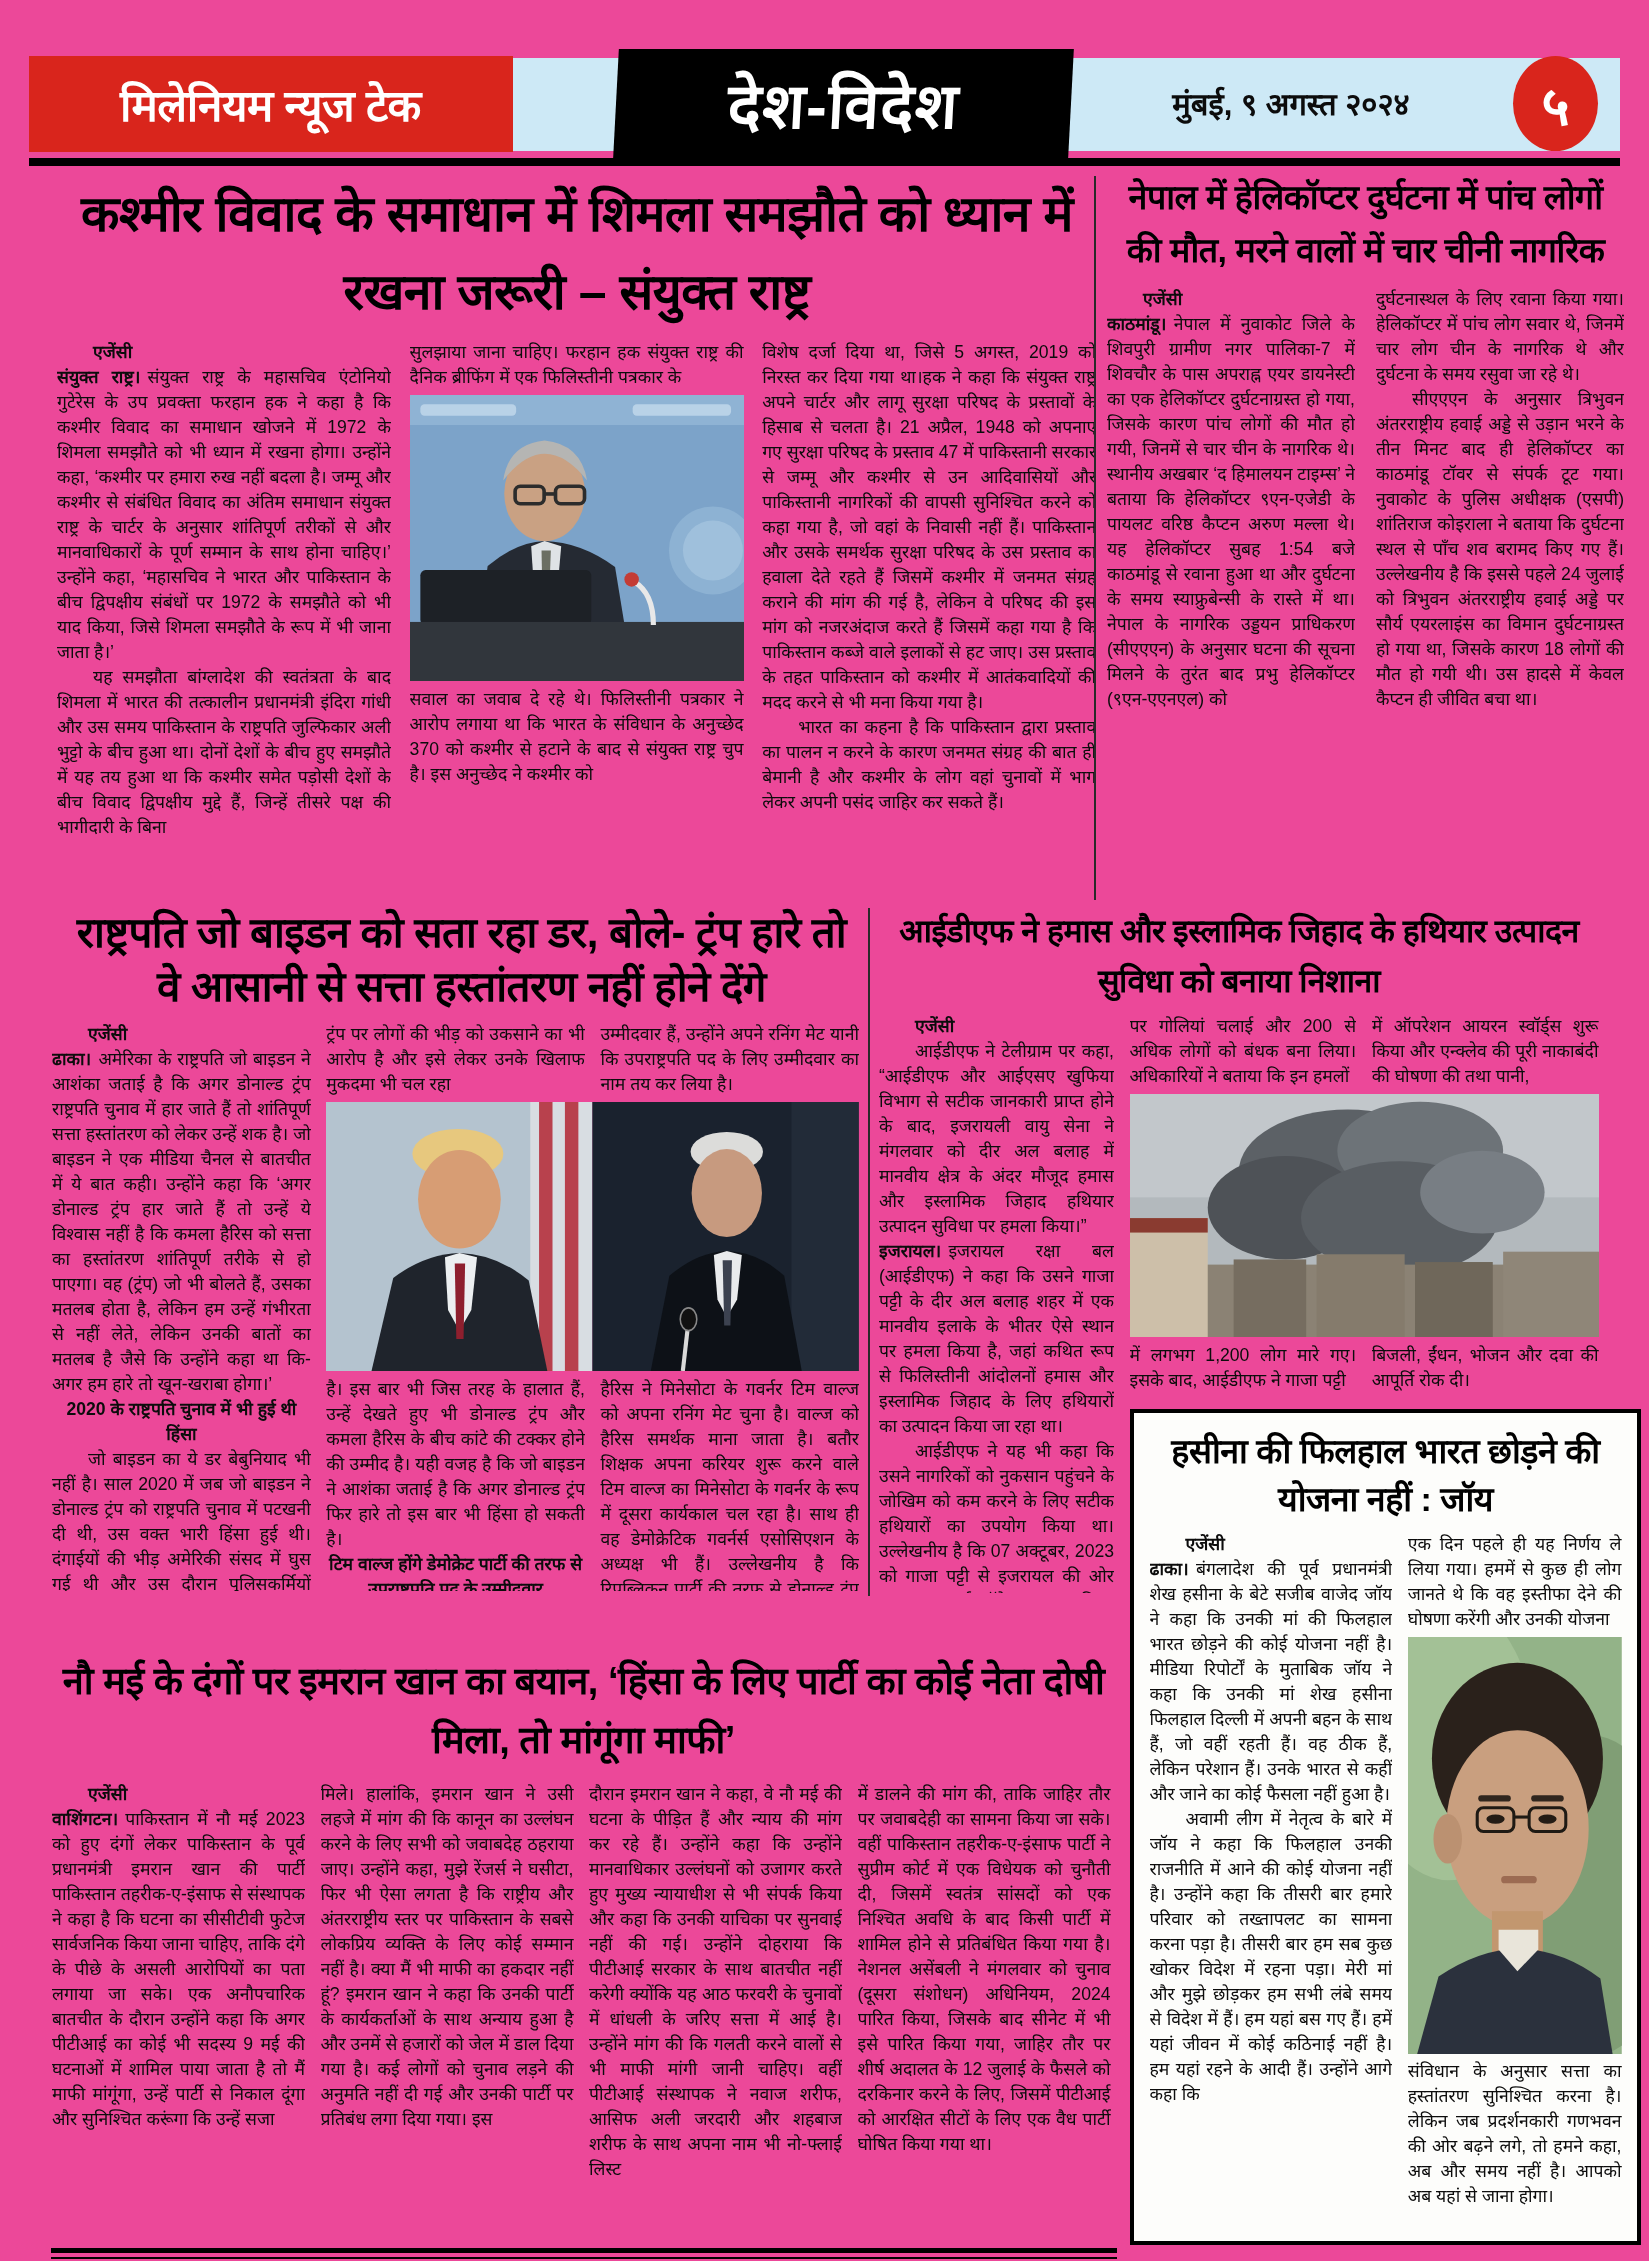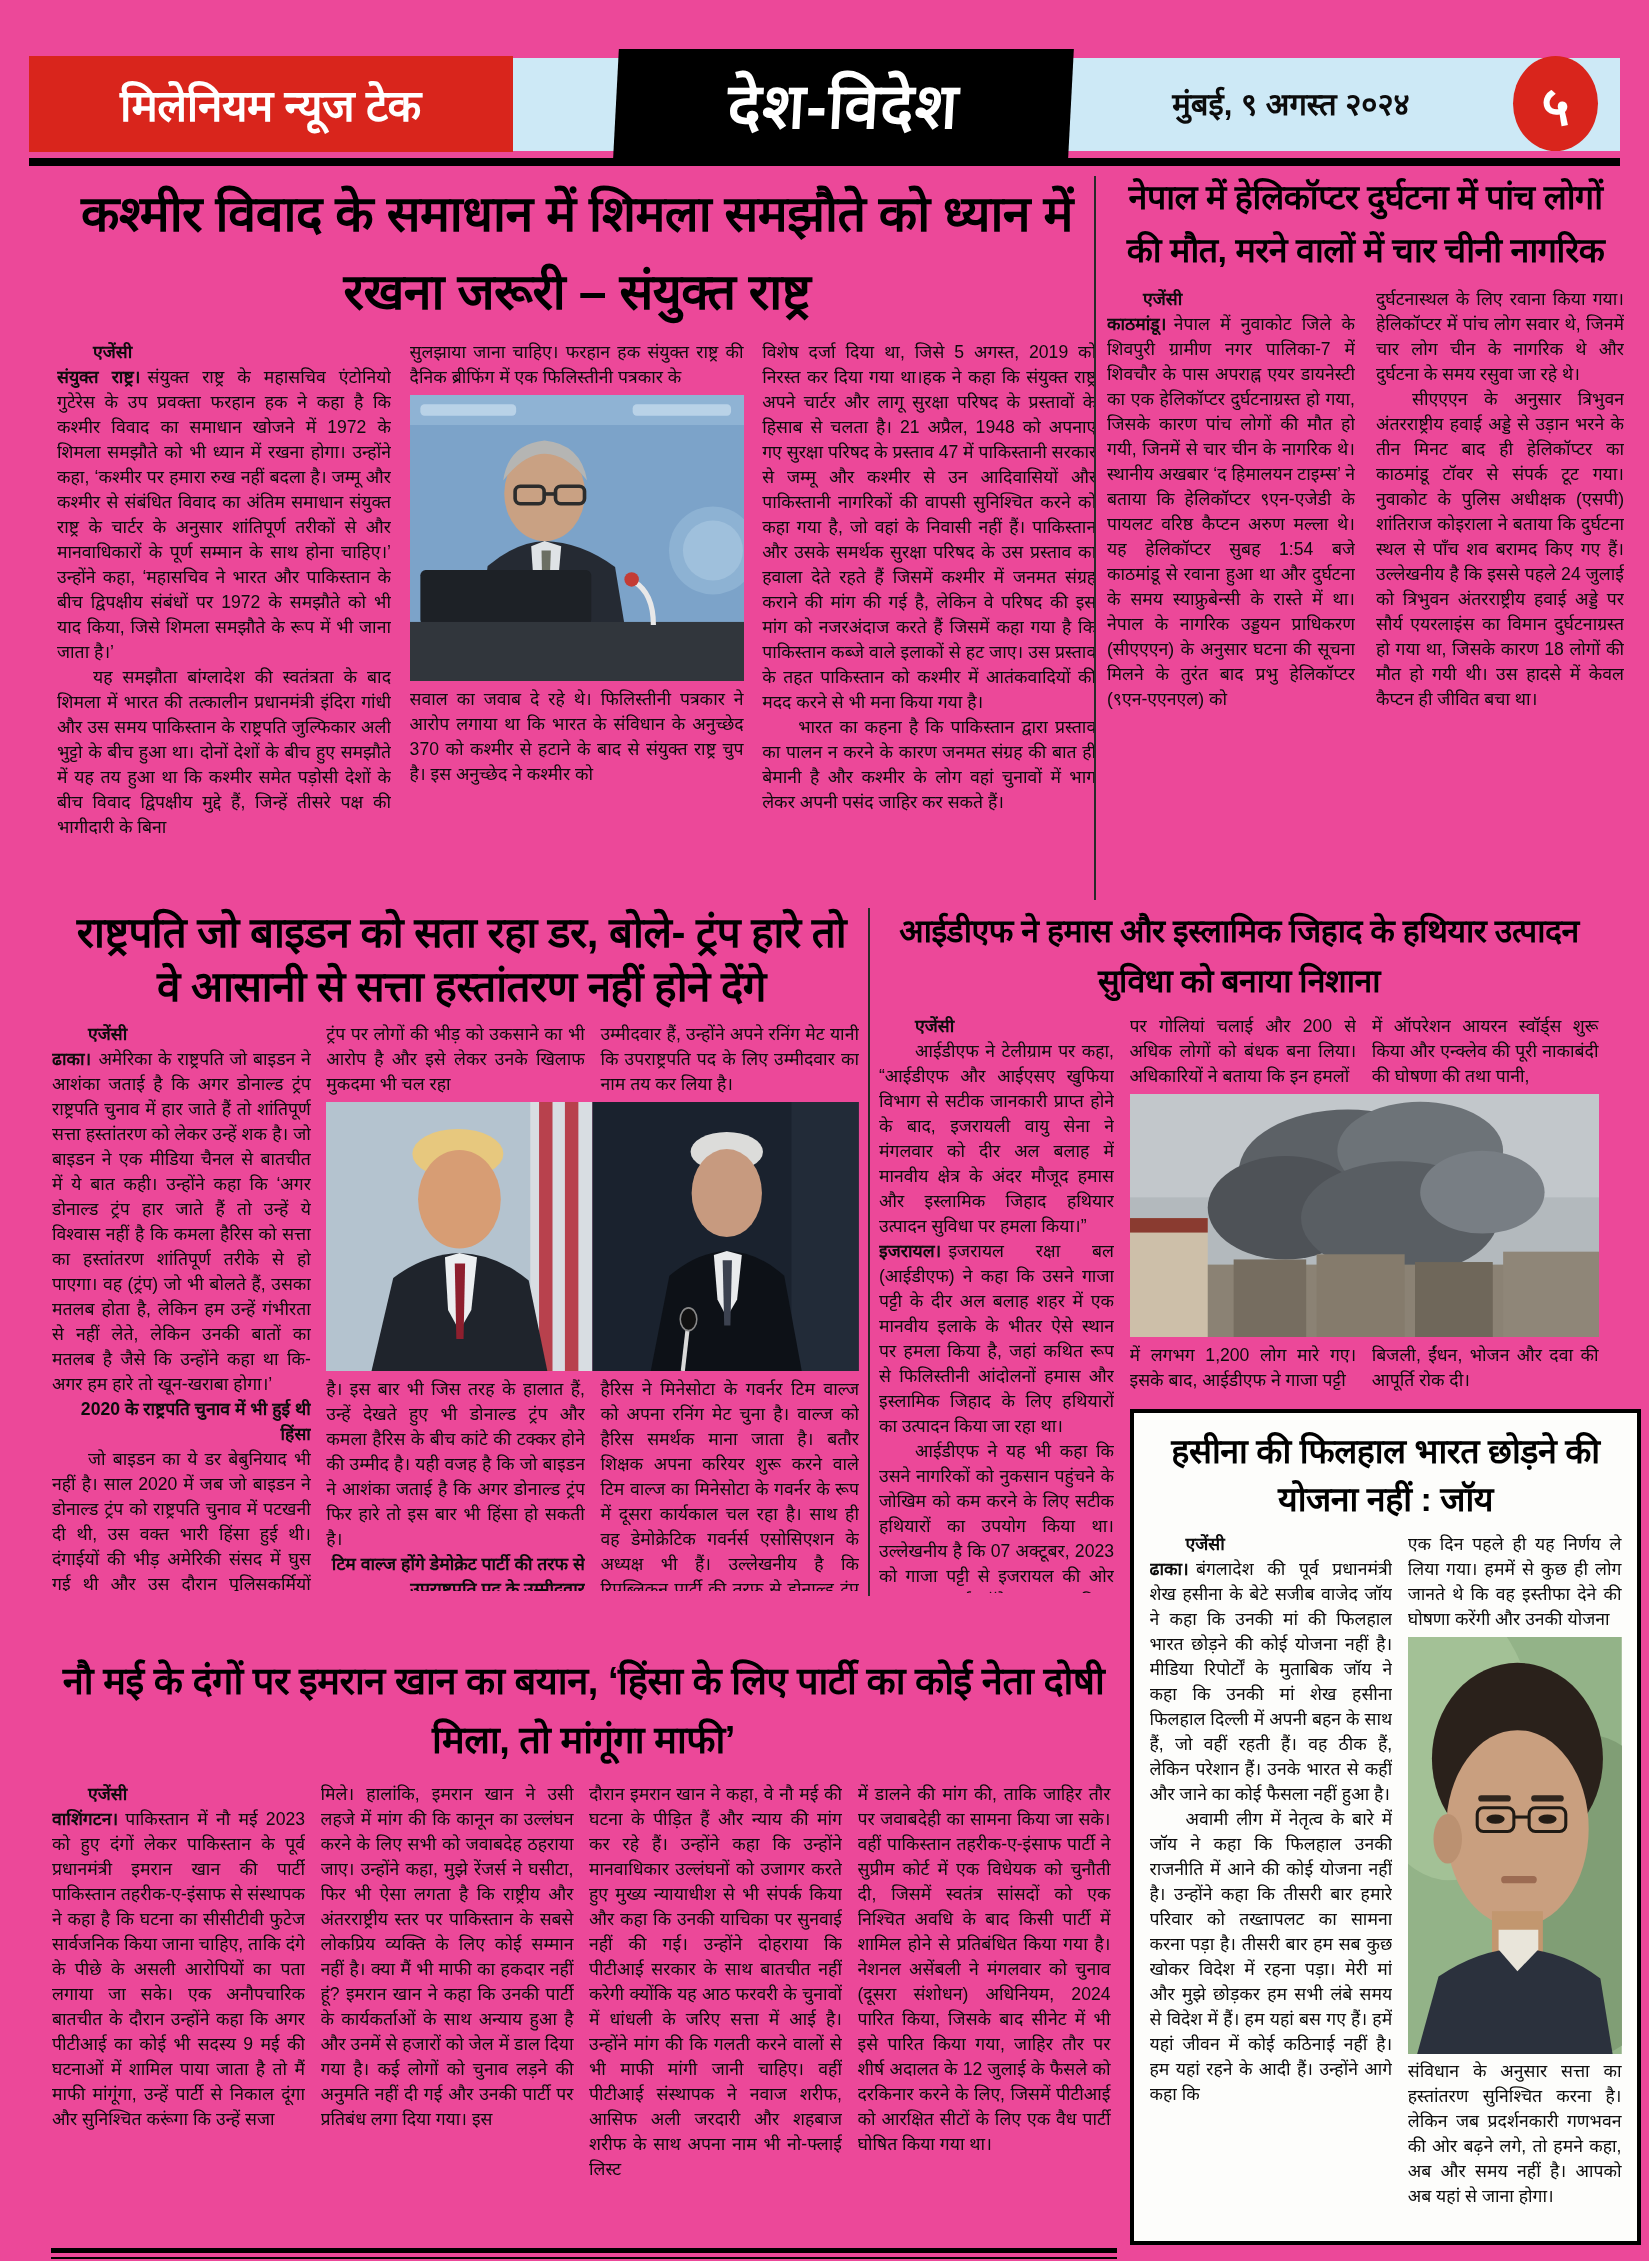--- a/index.html
+++ b/index.html
@@ -22,21 +22,21 @@
   .rule-h{background:#000;}
   #masthead-rule{left:28.5px;top:158px;width:1591px;height:8.3px;}
   
   .headline{margin:0;font-weight:900;text-align:center;color:#000;letter-spacing:-0.5px;}
   .cols{display:flex;}
   .col{overflow:hidden;}
   .para{margin:0;text-align:justify;font-size:17.6px;line-height:25px;}
   .indent{text-indent:36px;}
   .byline{margin:0;font-weight:bold;font-size:17.6px;line-height:25px;padding-left:36px;}
   .dl{font-weight:bold;margin-right:7.2px;}
-  .subhead{margin:0;font-weight:bold;font-size:17.6px;line-height:25px;text-align:right;}
+  .subhead{margin:0;font-weight:bold;font-size:17.6px;line-height:25px;text-align:center;}
   figure.photo{margin:5.2px 0;overflow:hidden;}
   figure.photo svg{display:block;width:100%;height:100%;}
   .v-rule{background:#2a2a2a;}
   
   #art-kashmir{left:57px;top:175px;width:1040px;height:724px;}
   #art-kashmir .headline{font-size:50px;line-height:78px;}
   #art-kashmir .cols{margin-top:9.3px;gap:18.6px;}
   #art-kashmir .col{width:334px;height:554px;}
   #photo-un{width:100%;height:286px;}
   #v-rule-1{left:1094px;top:176px;width:2.1px;height:724px;}

